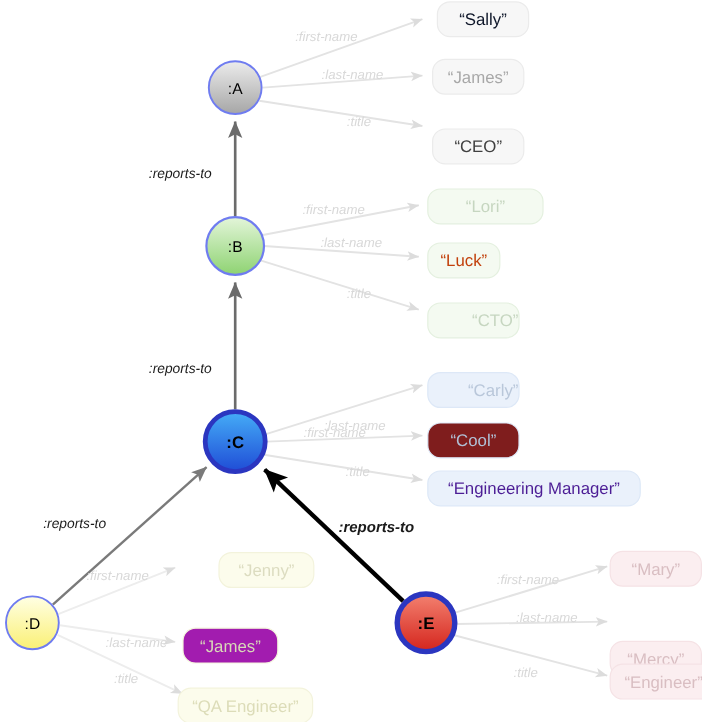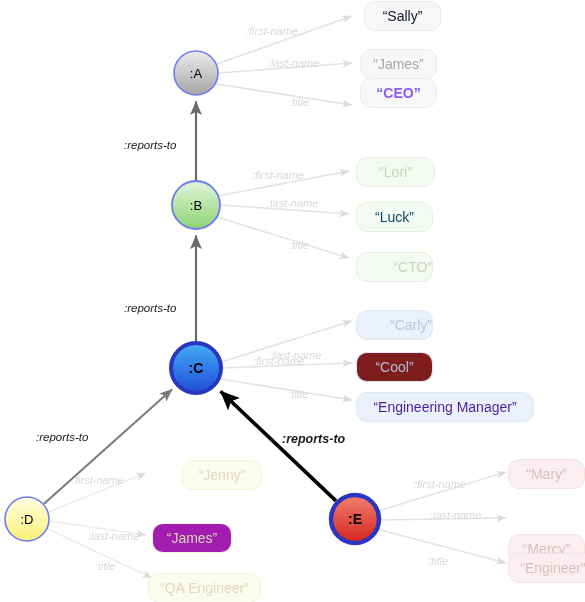--- a/index.html
+++ b/index.html
@@ -166,27 +166,27 @@
         <span class="node-label" style="font-weight: bold; font-size: 14px;">:E</span>
       </div>
     </div>
   <div id="value-boxes">
       <div class="value-box" style="left: 364px; top: 1px; width: 77px; height: 30px; background: rgb(247, 247, 247); border: 1px solid rgb(235, 235, 235); color: #0f172a;">
         <span>“Sally”</span>
       </div>
       <div class="value-box" style="left: 360px; top: 49px; width: 77px; height: 30px; background: rgb(247, 247, 247); border: 1px solid rgb(235, 235, 235); color: rgb(168, 168, 168);">
         <span>“James”</span>
       </div>
-      <div class="value-box" style="left: 360px; top: 78px; width: 77px; height: 30px; background: rgb(247, 247, 247); border: 1px solid rgb(235, 235, 235); color: #8b5cf6; font-weight: bold;">
+      <div class="value-box" style="left: 360px; top: 107px; width: 77px; height: 30px; background: rgb(247, 247, 247); border: 1px solid rgb(235, 235, 235); color: #404040;">
         <span>“CEO”</span>
       </div>
-      <div class="value-box" style="left: 356px; top: 157px; width: 79px; height: 30px; background: rgb(244, 250, 241); border: 1px solid rgb(228, 240, 223); color: rgb(198, 214, 192);">
+      <div class="value-box" style="left: 356px; top: 157px; width: 97px; height: 30px; background: rgb(244, 250, 241); border: 1px solid rgb(228, 240, 223); color: rgb(198, 214, 192);">
         <span>“Lori”</span>
       </div>
-      <div class="value-box" style="left: 356px; top: 202px; width: 77px; height: 30px; background: rgb(244, 250, 241); border: 1px solid rgb(228, 240, 223); color: #0c4a6e;">
+      <div class="value-box" style="left: 356px; top: 202px; width: 61px; height: 30px; background: rgb(244, 250, 241); border: 1px solid rgb(228, 240, 223); color: #c2410c;">
         <span>“Luck”</span>
       </div>
       <div class="value-box" style="left: 356px; top: 252px; width: 77px; height: 30px; background: rgb(244, 250, 241); border: 1px solid rgb(228, 240, 223); color: rgb(198, 214, 192); justify-content: flex-end;">
         <span>“CTO”</span>
       </div>
       <div class="value-box" style="left: 356px; top: 310px; width: 77px; height: 30px; background: rgb(234, 241, 251); border: 1px solid rgb(221, 232, 247); color: rgb(185, 199, 218); padding-left: 33px;">
         <span>“Carly”</span>
       </div>
       <div class="value-box" style="left: 356px; top: 352px; width: 77px; height: 30px; background: #7f1d1d; border: 1px solid rgb(221, 232, 247); color: rgb(176, 192, 214);">
         <span>“Cool”</span>

